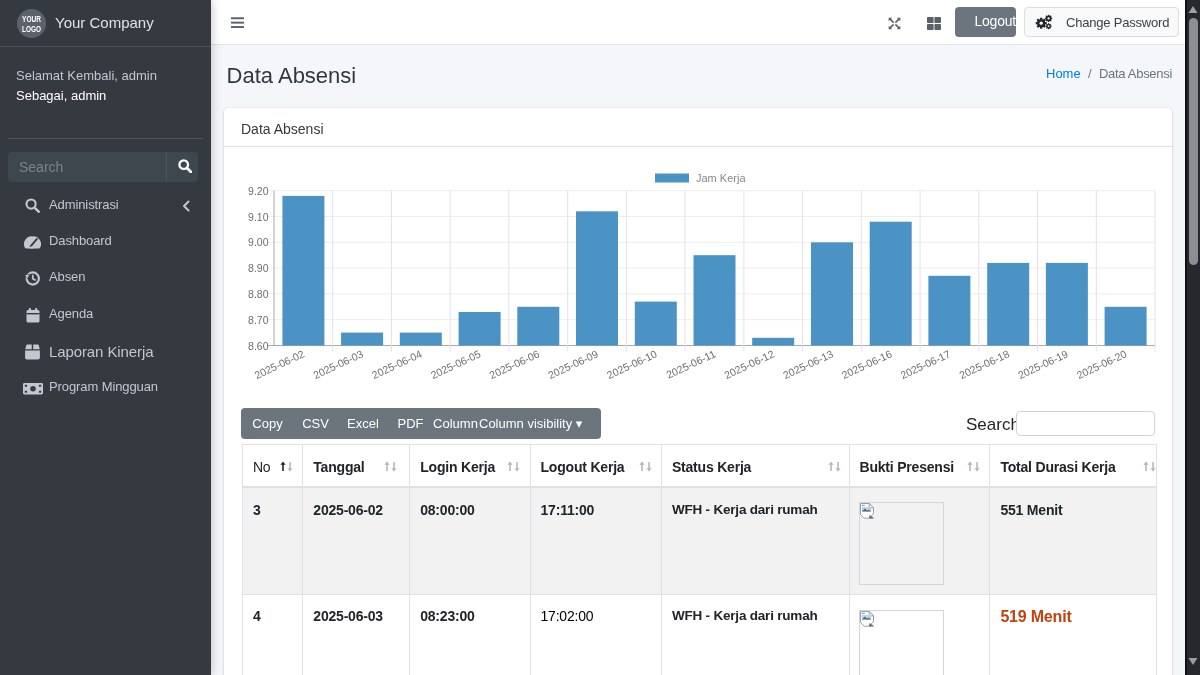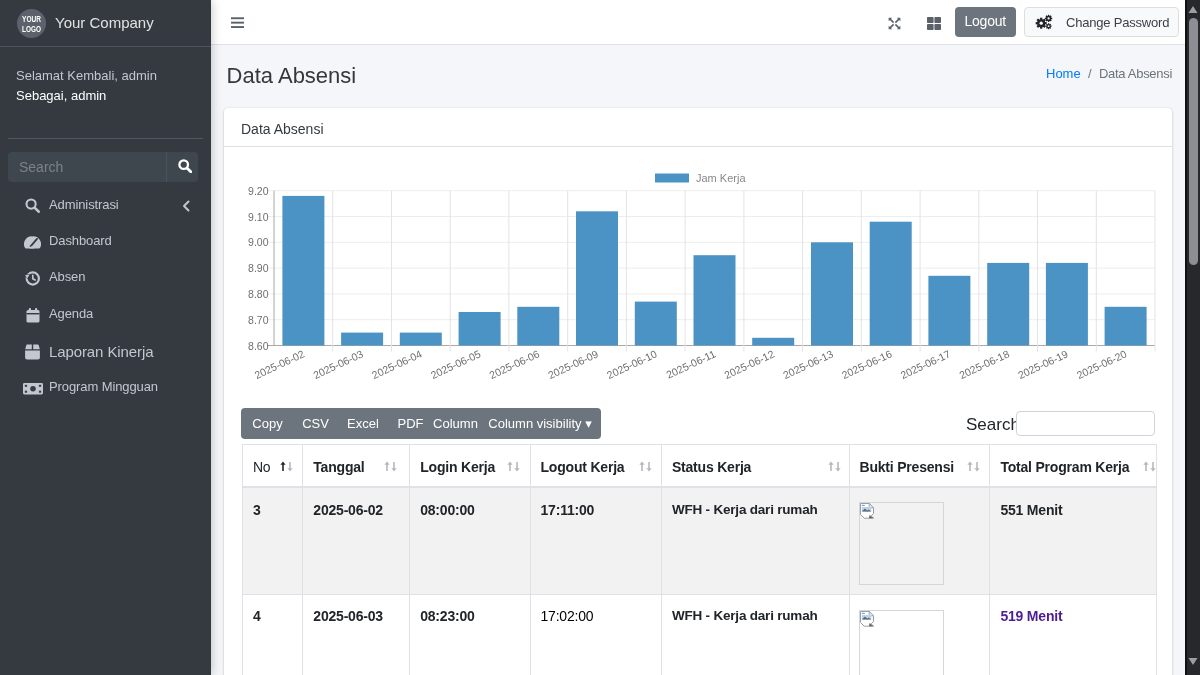--- a/index.html
+++ b/index.html
@@ -18,21 +18,21 @@
 <svg style="position:absolute;left:888px;top:17px" width="13" height="13" viewBox="0 0 16 16">
 <path d="M0.8 0.8 h4.4 L0.8 5.2 Z M15.2 0.8 v4.4 L10.8 0.8 Z M15.2 15.2 h-4.4 L15.2 10.8 Z M0.8 15.2 v-4.4 L5.2 15.2 Z" fill="#5a6168"></path>
 <path d="M2.6 2.6 L6.9 6.9 M13.4 2.6 L9.1 6.9 M13.4 13.4 L9.1 9.1 M2.6 13.4 L6.9 9.1" stroke="#5a6168" stroke-width="1.9"></path>
   </svg>
 <svg style="position:absolute;left:927px;top:17px" width="14" height="13" viewBox="0 0 14 13">
     <rect x="0" y="0" width="6.6" height="6" rx="0.8" fill="#5a6168"></rect>
     <rect x="7.4" y="0" width="6.6" height="6" rx="0.8" fill="#5a6168"></rect>
     <rect x="0" y="7" width="6.6" height="6" rx="0.8" fill="#5a6168"></rect>
     <rect x="7.4" y="7" width="6.6" height="6" rx="0.8" fill="#5a6168"></rect>
   </svg>
-<div style="position:absolute;left:954.5px;top:7px;width:61.5px;height:30px;background:#6c757d;border-radius:4px;color:#fff;font-size:14px;text-align:center;line-height:29px;letter-spacing:-0.2px">Logout</div>
+<div style="position:absolute;left:954.5px;top:7px;width:61.5px;height:30px;background:#6c757d;border-radius:4px;color:#fff;font-size:14px;text-align:right;line-height:29px;letter-spacing:-0.2px">Logout</div>
 <div style="position:absolute;left:1023.5px;top:6.5px;width:155.5px;height:30px;background:#f8f9fa;border:1px solid #ddd;border-radius:4px"></div>
 <svg style="position:absolute;left:1035px;top:14px" width="18" height="16" viewBox="0 0 18 16">
     <circle cx="6.2" cy="9.2" r="4.05" fill="#212529"></circle>
     <line x1="9.50" y1="9.20" x2="11.70" y2="9.20" stroke="#212529" stroke-width="2.29"></line>
     <line x1="8.53" y1="11.53" x2="10.09" y2="13.09" stroke="#212529" stroke-width="2.29"></line>
     <line x1="6.20" y1="12.50" x2="6.20" y2="14.70" stroke="#212529" stroke-width="2.29"></line>
     <line x1="3.87" y1="11.53" x2="2.31" y2="13.09" stroke="#212529" stroke-width="2.29"></line>
     <line x1="2.90" y1="9.20" x2="0.70" y2="9.20" stroke="#212529" stroke-width="2.29"></line>
     <line x1="3.87" y1="6.87" x2="2.31" y2="5.31" stroke="#212529" stroke-width="2.29"></line>
     <line x1="6.20" y1="5.90" x2="6.20" y2="3.70" stroke="#212529" stroke-width="2.29"></line>
@@ -134,21 +134,21 @@
 <text x="827.9" y="198.5" font-size="10.5" fill="#6e6e6e" text-anchor="end" transform="rotate(-25 827.9 198.5)">2025-06-19</text>
 <text x="886.6" y="198.5" font-size="10.5" fill="#6e6e6e" text-anchor="end" transform="rotate(-25 886.6 198.5)">2025-06-20</text>
 </svg></div>
 
 <div style="position:absolute;left:241px;top:407.5px;width:360px;height:31px;background:#6c757d;border-radius:4px"></div>
 <div style="position:absolute;left:241px;top:407.5px;width:53px;height:31px;line-height:31px;text-align:center;font-size:13px;color:#fff">Copy</div>
 <div style="position:absolute;left:294px;top:407.5px;width:43px;height:31px;line-height:31px;text-align:center;font-size:13px;color:#fff">CSV</div>
 <div style="position:absolute;left:337px;top:407.5px;width:52px;height:31px;line-height:31px;text-align:center;font-size:13px;color:#fff">Excel</div>
 <div style="position:absolute;left:389px;top:407.5px;width:43px;height:31px;line-height:31px;text-align:center;font-size:13px;color:#fff">PDF</div>
 <div style="position:absolute;left:432px;top:407.5px;width:47px;height:31px;line-height:31px;text-align:center;font-size:13px;color:#fff">Column</div>
-<div style="position:absolute;left:479px;top:407.5px;width:122px;height:31px;line-height:31px;text-align:center;font-size:13px;color:#fff">Column visibility ▾</div>
+<div style="position:absolute;left:479px;top:407.5px;width:122px;height:31px;line-height:31px;font-size:13px;color:#fff">Column visibility ▾</div>
 
 <div style="position:absolute;left:966px;top:415px;font-size:17px;color:#212529">Search:</div>
 <div style="position:absolute;left:1015.5px;top:410.5px;width:139.5px;height:25px;background:#fff;border:1px solid #ced4da;border-radius:4px"></div>
 
 <div style="position:absolute;left:242.9px;top:488px;width:912.7px;height:106px;background:#f2f2f2"></div>
 <div style="position:absolute;left:241.9px;top:443.5px;width:1px;height:231.5px;background:#dee2e6"></div>
 <div style="position:absolute;left:302.3px;top:443.5px;width:1px;height:231.5px;background:#dee2e6"></div>
 <div style="position:absolute;left:409.2px;top:443.5px;width:1px;height:231.5px;background:#dee2e6"></div>
 <div style="position:absolute;left:529.5px;top:443.5px;width:1px;height:231.5px;background:#dee2e6"></div>
 <div style="position:absolute;left:660.9px;top:443.5px;width:1px;height:231.5px;background:#dee2e6"></div>
@@ -157,21 +157,21 @@
 <div style="position:absolute;left:1155.6px;top:443.5px;width:1px;height:231.5px;background:#dee2e6"></div>
 <div style="position:absolute;left:241.9px;top:443.5px;width:913.7px;height:1px;background:#dee2e6"></div>
 <div style="position:absolute;left:241.9px;top:486px;width:913.7px;height:2px;background:#dee2e6"></div>
 <div style="position:absolute;left:241.9px;top:594px;width:913.7px;height:1px;background:#dee2e6"></div>
 <div style="position:absolute;left:252.9px;top:459px;font-size:14px;font-weight:normal;color:#212529;letter-spacing:-0.2px">No</div>
 <div style="position:absolute;left:313.3px;top:459px;font-size:14px;font-weight:bold;color:#212529;letter-spacing:-0.2px">Tanggal</div>
 <div style="position:absolute;left:420.2px;top:459px;font-size:14px;font-weight:bold;color:#212529;letter-spacing:-0.2px">Login Kerja</div>
 <div style="position:absolute;left:540.5px;top:459px;font-size:14px;font-weight:bold;color:#212529;letter-spacing:-0.2px">Logout Kerja</div>
 <div style="position:absolute;left:671.9px;top:459px;font-size:14px;font-weight:bold;color:#212529;letter-spacing:-0.2px">Status Kerja</div>
 <div style="position:absolute;left:859.5px;top:459px;font-size:14px;font-weight:bold;color:#212529;letter-spacing:-0.2px">Bukti Presensi</div>
-<div style="position:absolute;left:1000.4px;top:459px;font-size:14px;font-weight:bold;color:#212529;letter-spacing:-0.2px">Total Program Kerja</div>
+<div style="position:absolute;left:1000.4px;top:459px;font-size:14px;font-weight:bold;color:#212529;letter-spacing:-0.2px">Total Durasi Kerja</div>
 <svg style="position:absolute;left:280px;top:461px" width="14" height="11" viewBox="0 0 14 11">
 <line x1="3" y1="2.2" x2="3" y2="10" stroke="#212529" stroke-width="1.6"></line>
     <path d="M0.4 3.8 L3 0.6 L5.6 3.8 Z" fill="#212529"></path>
 <line x1="10" y1="1" x2="10" y2="8.8" stroke="#b4b8bd" stroke-width="1.6"></line>
     <path d="M7.4 7.2 L10 10.4 L12.6 7.2 Z" fill="#b4b8bd"></path>
 </svg>
 <svg style="position:absolute;left:384px;top:461px" width="14" height="11" viewBox="0 0 14 11">
 <line x1="3" y1="2.2" x2="3" y2="10" stroke="#b4b8bd" stroke-width="1.6"></line>
     <path d="M0.4 3.8 L3 0.6 L5.6 3.8 Z" fill="#b4b8bd"></path>
 <line x1="10" y1="1" x2="10" y2="8.8" stroke="#b4b8bd" stroke-width="1.6"></line>
@@ -211,21 +211,21 @@
 <div style="position:absolute;left:313.3px;top:502px;font-size:14px;font-weight:bold;color:#212529;letter-spacing:-0.2px">2025-06-02</div>
 <div style="position:absolute;left:420.2px;top:502px;font-size:14px;font-weight:bold;color:#212529;letter-spacing:-0.2px">08:00:00</div>
 <div style="position:absolute;left:540.5px;top:502px;font-size:14px;font-weight:bold;color:#212529;letter-spacing:-0.2px">17:11:00</div>
 <div style="position:absolute;left:671.9px;top:502px;font-size:13.5px;font-weight:bold;color:#212529;letter-spacing:-0.2px">WFH - Kerja dari rumah</div>
 <div style="position:absolute;left:1000.4px;top:502px;font-size:14px;font-weight:bold;color:#212529;letter-spacing:-0.2px">551 Menit</div>
 <div style="position:absolute;left:252.9px;top:608px;font-size:14px;font-weight:bold;color:#212529;letter-spacing:-0.2px">4</div>
 <div style="position:absolute;left:313.3px;top:608px;font-size:14px;font-weight:bold;color:#212529;letter-spacing:-0.2px">2025-06-03</div>
 <div style="position:absolute;left:420.2px;top:608px;font-size:14px;font-weight:bold;color:#212529;letter-spacing:-0.2px">08:23:00</div>
 <div style="position:absolute;left:540.5px;top:608px;font-size:14px;font-weight:normal;color:#000000;letter-spacing:-0.2px">17:02:00</div>
 <div style="position:absolute;left:671.9px;top:608px;font-size:13.5px;font-weight:bold;color:#212529;letter-spacing:-0.2px">WFH - Kerja dari rumah</div>
-<div style="position:absolute;left:1000.4px;top:608px;font-size:14px;font-weight:bold;color:#4c1d95;letter-spacing:-0.2px">519 Menit</div>
+<div style="position:absolute;left:1000.4px;top:608px;font-size:16px;font-weight:bold;color:#c2410c;letter-spacing:-0.2px">519 Menit</div>
 <div style="position:absolute;left:858.9px;top:501.5px;width:85px;height:83px;border:1px solid #d4d7da;background:#fff0"></div>
 <svg style="position:absolute;left:860px;top:502.5px" width="15" height="16" viewBox="0 0 15 16">
 <path d="M0.5 0.5 H9.2 L13.5 4.8 V10.5 L11.2 12.8 L13.5 15.2 H4.2 L0.5 11.5 Z" fill="#fff" stroke="#8f949a" stroke-width="0.9"></path>
 <path d="M9.2 0.5 V4.8 H13.5 Z" fill="#f1f3f4" stroke="#8f949a" stroke-width="0.8"></path>
 <rect x="1.8" y="1.8" width="3" height="1.2" fill="#7aa7d6"></rect>
 <rect x="1.8" y="4.0" width="9.5" height="4.6" fill="#b8d4ee"></rect>
 <path d="M1.8 8.6 L5.0 5.4 L8.0 8.6 Z" fill="#5d686f"></path>
 <path d="M6.2 8.6 L8.6 6.4 L11.3 8.6 Z" fill="#5d686f"></path>
 <path d="M9.5 12.0 L13.5 15.2 H9.0 Z" fill="#5d686f"></path>
 </svg>

